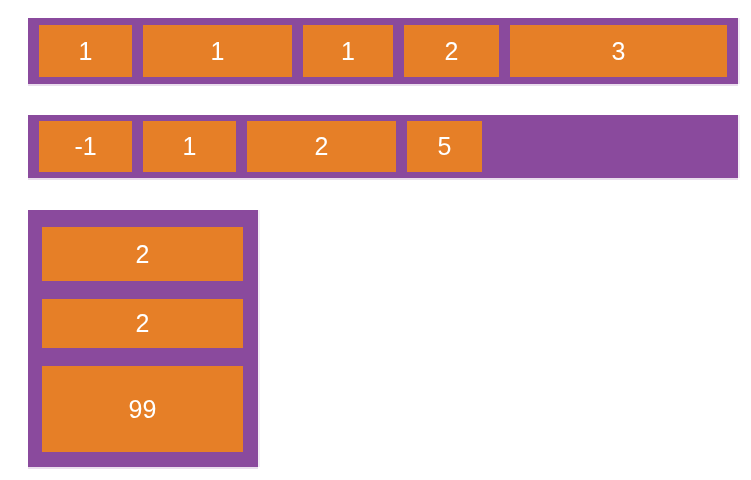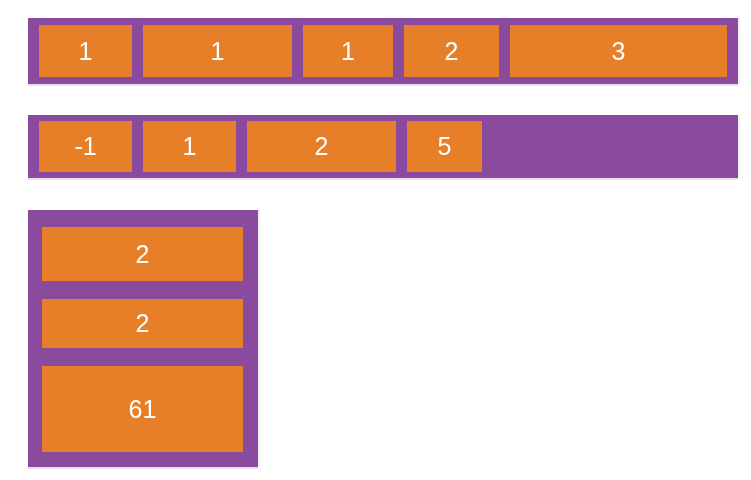--- a/index.html
+++ b/index.html
@@ -65,14 +65,14 @@
 <div id="group-1" class="flex-container">
     <div class="item" style="width: 93px;">-1</div>
     <div class="item" style="width: 93px;">1</div>
     <div class="item" style="width: 149px;">2</div>
     <div class="item" style="width: 75px;">5</div>
   </div>
 
 <div id="group-2" class="flex-container">
     <div class="item" style="height: 54px;">2</div>
     <div class="item" style="height: 49px;">2</div>
-    <div class="item" style="height: 86px;">61</div>
+    <div class="item" style="height: 86px;">99</div>
   </div>
 
 </body></html>

